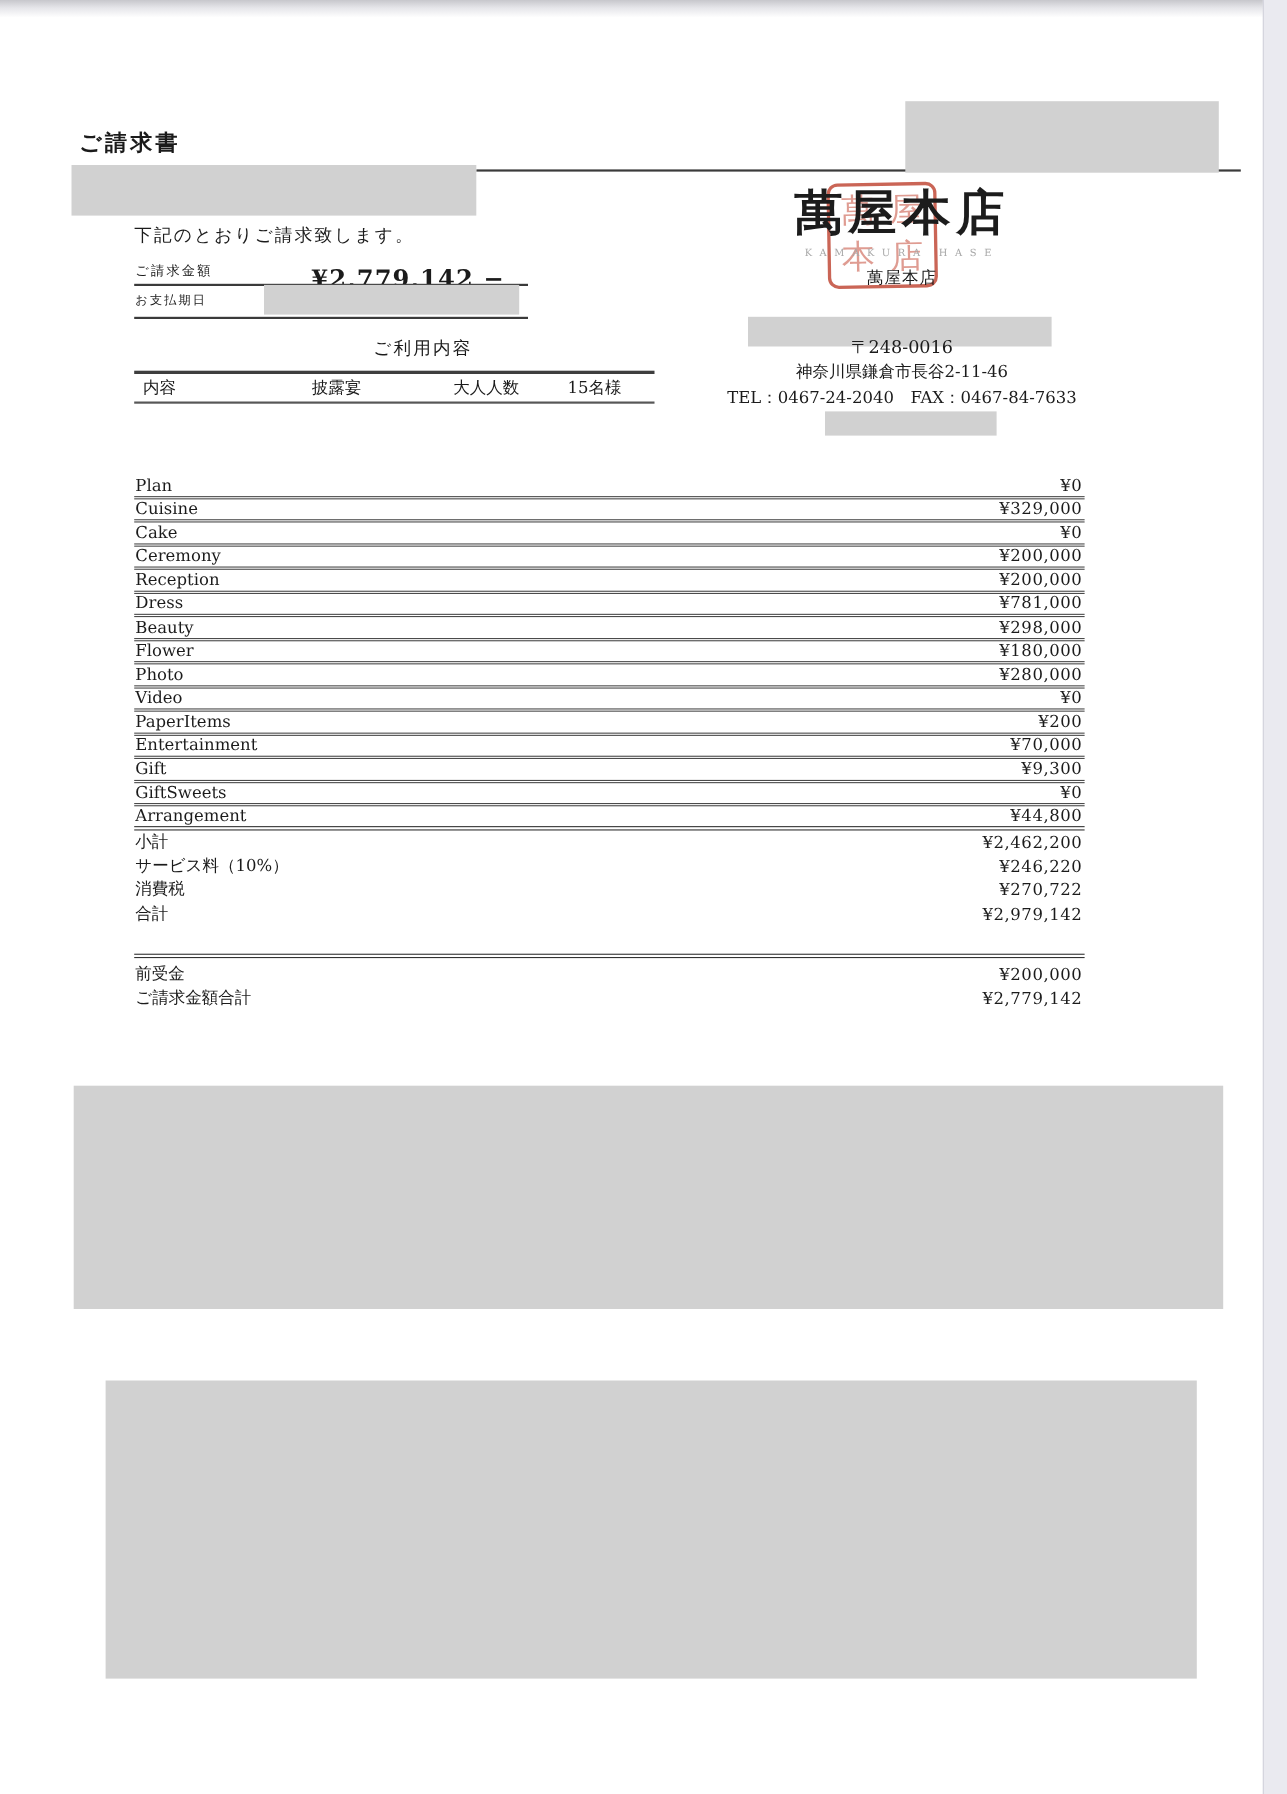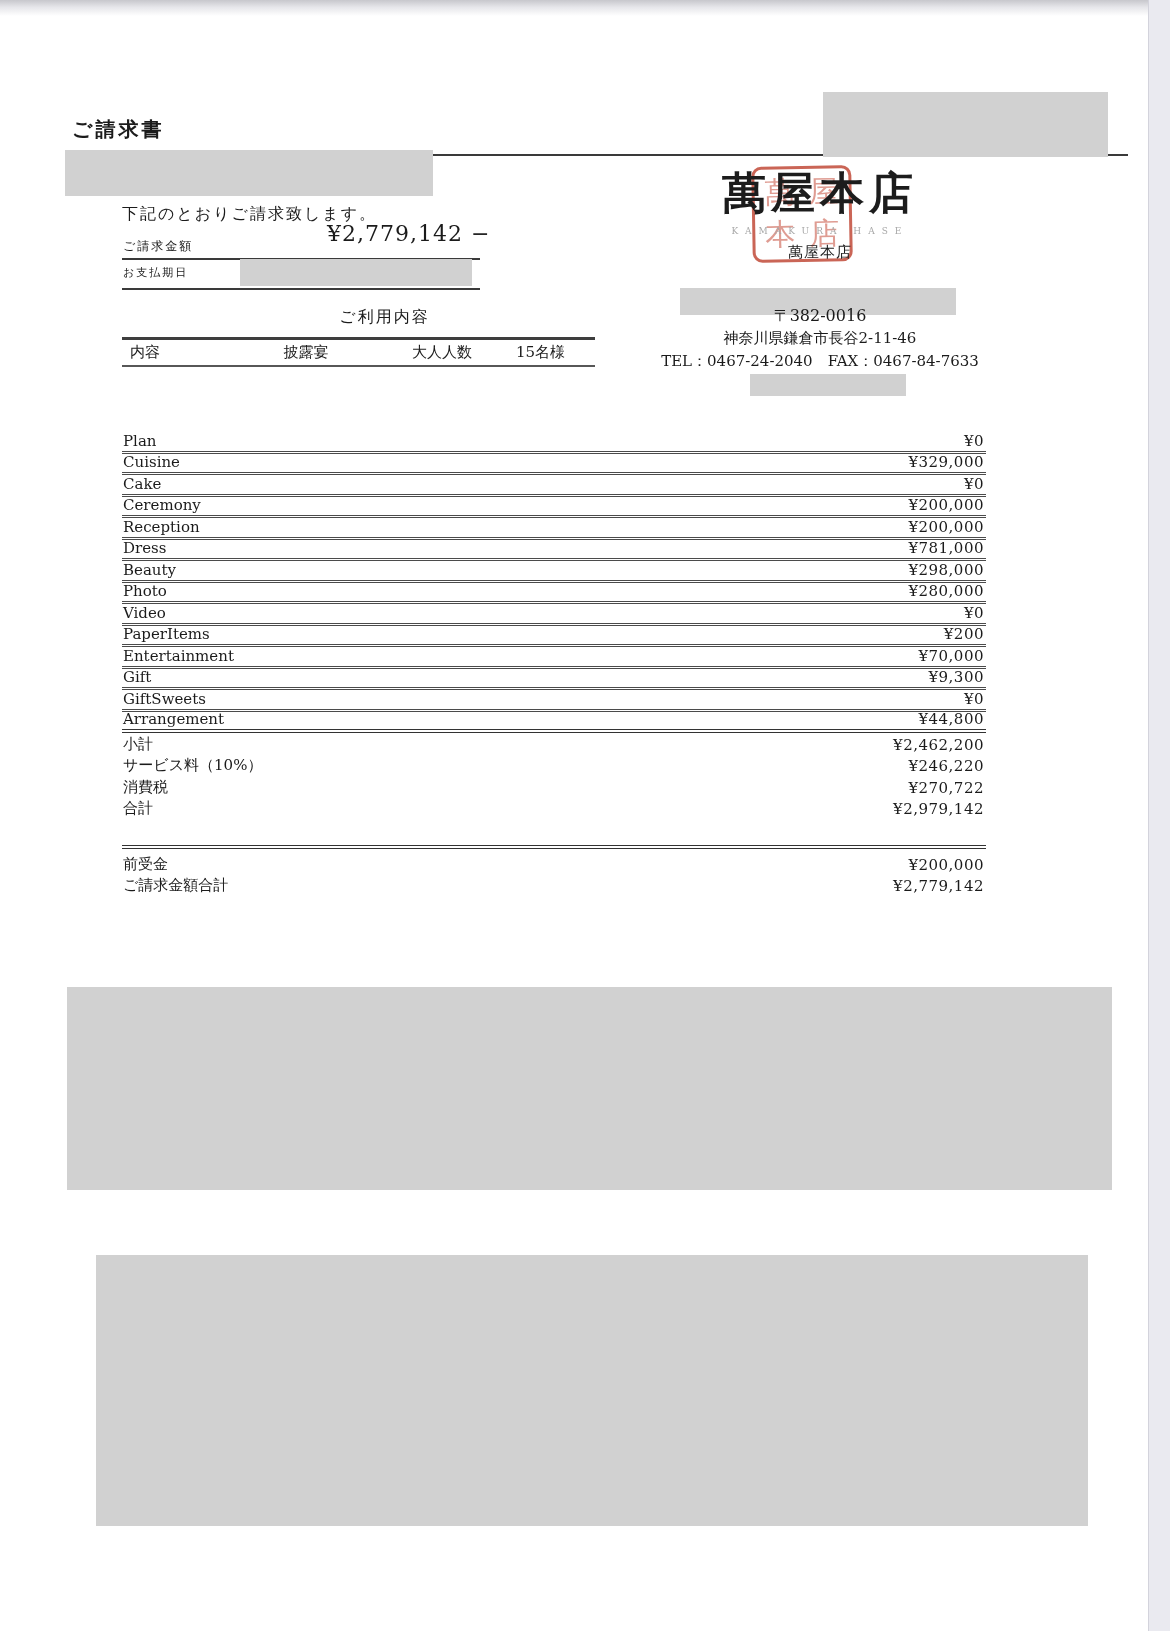--- a/index.html
+++ b/index.html
@@ -14,21 +14,21 @@
     background:linear-gradient(180deg,#c7c7cc 0%,#e6e6ea 45%,#ffffff 100%);}
   .scan-right{left:1148px;top:0;width:22px;height:1631px;
     background:#eaeaf0;border-left:1px solid #d3d3dc;}
   
   .redact{position:absolute;background:#d1d1d1;}
   
   .doc-title{left:72px;top:116px;font-size:20px;font-weight:bold;letter-spacing:3px;}
   .hline{left:433px;top:154px;width:695px;height:2px;background:#3a3a3a;}
   .intro{left:122px;top:204px;font-size:16px;letter-spacing:2px;}
   .amt-label{left:123px;top:238px;font-size:12px;letter-spacing:2px;}
-  .amt-value{left:283px;top:221px;font-size:22px;font-weight:normal;letter-spacing:1px;margin-left:44px;}
+  .amt-value{left:283px;top:241px;font-size:22px;font-weight:bold;letter-spacing:1px;}
   .uline1{left:122px;top:258px;width:358px;height:2px;background:#3a3a3a;}
   .due-label{left:123px;top:265px;font-size:11px;letter-spacing:2px;}
   .uline2{left:122px;top:288px;width:358px;height:2px;background:#3a3a3a;}
   
   .u-head{left:122px;top:307px;width:473px;text-align:center;font-size:16px;
     letter-spacing:2px;transform:translateX(26px);}
   .u-table{left:122px;top:337px;width:473px;border-top:3px solid #3e3e3e;font-size:15px;}
   .u-row{display:flex;align-items:center;height:25px;border-bottom:2px solid #575757;position:relative;}
   .u-row.last{border-bottom:none;}
   .u-l1{width:70px;padding-left:8px;}
@@ -88,21 +88,21 @@
   <div class="abs seal">
     <span>萬</span>
     <span>屋</span>
     <span>本</span>
     <span>店</span>
   </div>
   <div class="abs logo-cal">萬屋本店</div>
   <div class="abs logo-cap">KAMAKURA HASE</div>
   <div class="abs logo-name">萬屋本店</div>
   <div class="redact" style="left:680px;top:288px;width:276px;height:27px;"></div>
-  <div class="abs postal">〒382-0016</div>
+  <div class="abs postal">〒248-0016</div>
   <div class="abs addr">神奈川県鎌倉市長谷2-11-46</div>
   <div class="abs telfax">TEL：0467-24-2040　FAX：0467-84-7633</div>
   <div class="redact" style="left:750px;top:374px;width:156px;height:22px;"></div>
 
   <div class="abs u-head">ご利用内容</div>
   <div class="abs u-table">
     <div class="u-row">
       <span class="u-l1">内容</span>
       <span class="u-v1">披露宴</span>
       <span class="u-l2">大人人数</span>
@@ -131,20 +131,24 @@
         <span>Reception</span>
         <span class="val">¥200,000</span>
       </div>
     <div class="item-row">
         <span>Dress</span>
         <span class="val">¥781,000</span>
       </div>
     <div class="item-row">
         <span>Beauty</span>
         <span class="val">¥298,000</span>
+      </div>
+    <div class="item-row">
+        <span>Flower</span>
+        <span class="val">¥180,000</span>
       </div>
     <div class="item-row">
         <span>Photo</span>
         <span class="val">¥280,000</span>
       </div>
     <div class="item-row">
         <span>Video</span>
         <span class="val">¥0</span>
       </div>
     <div class="item-row">

